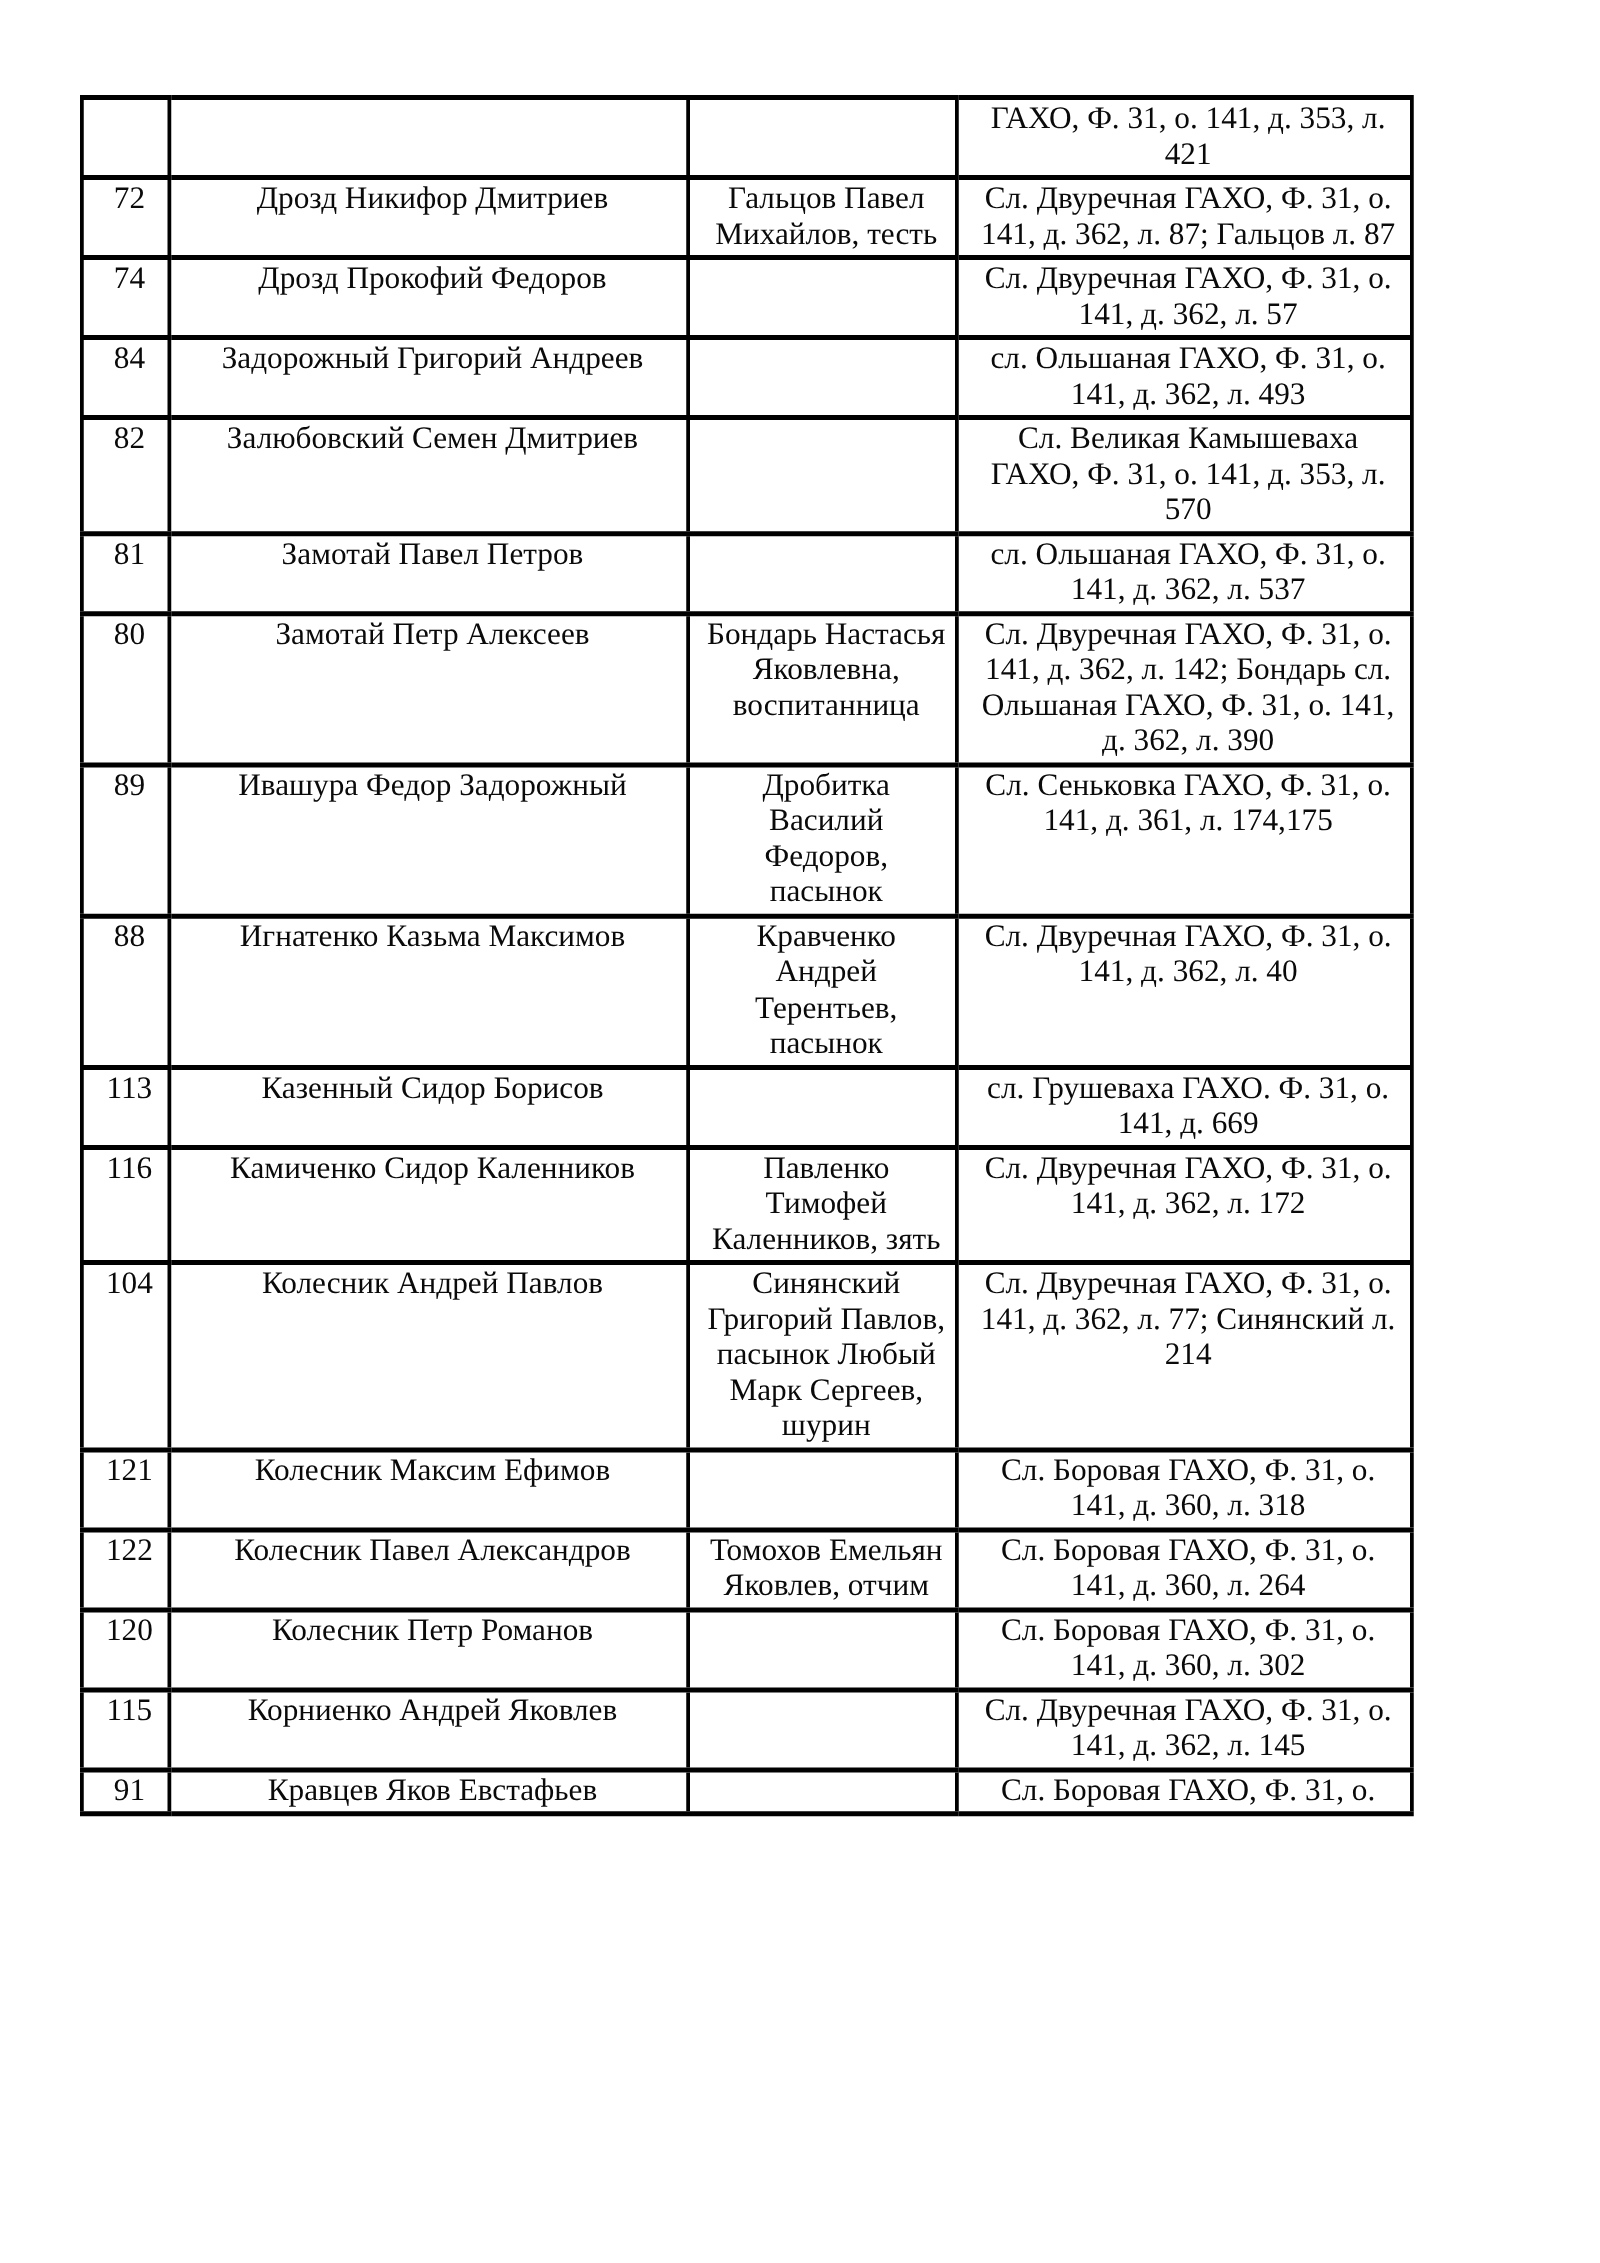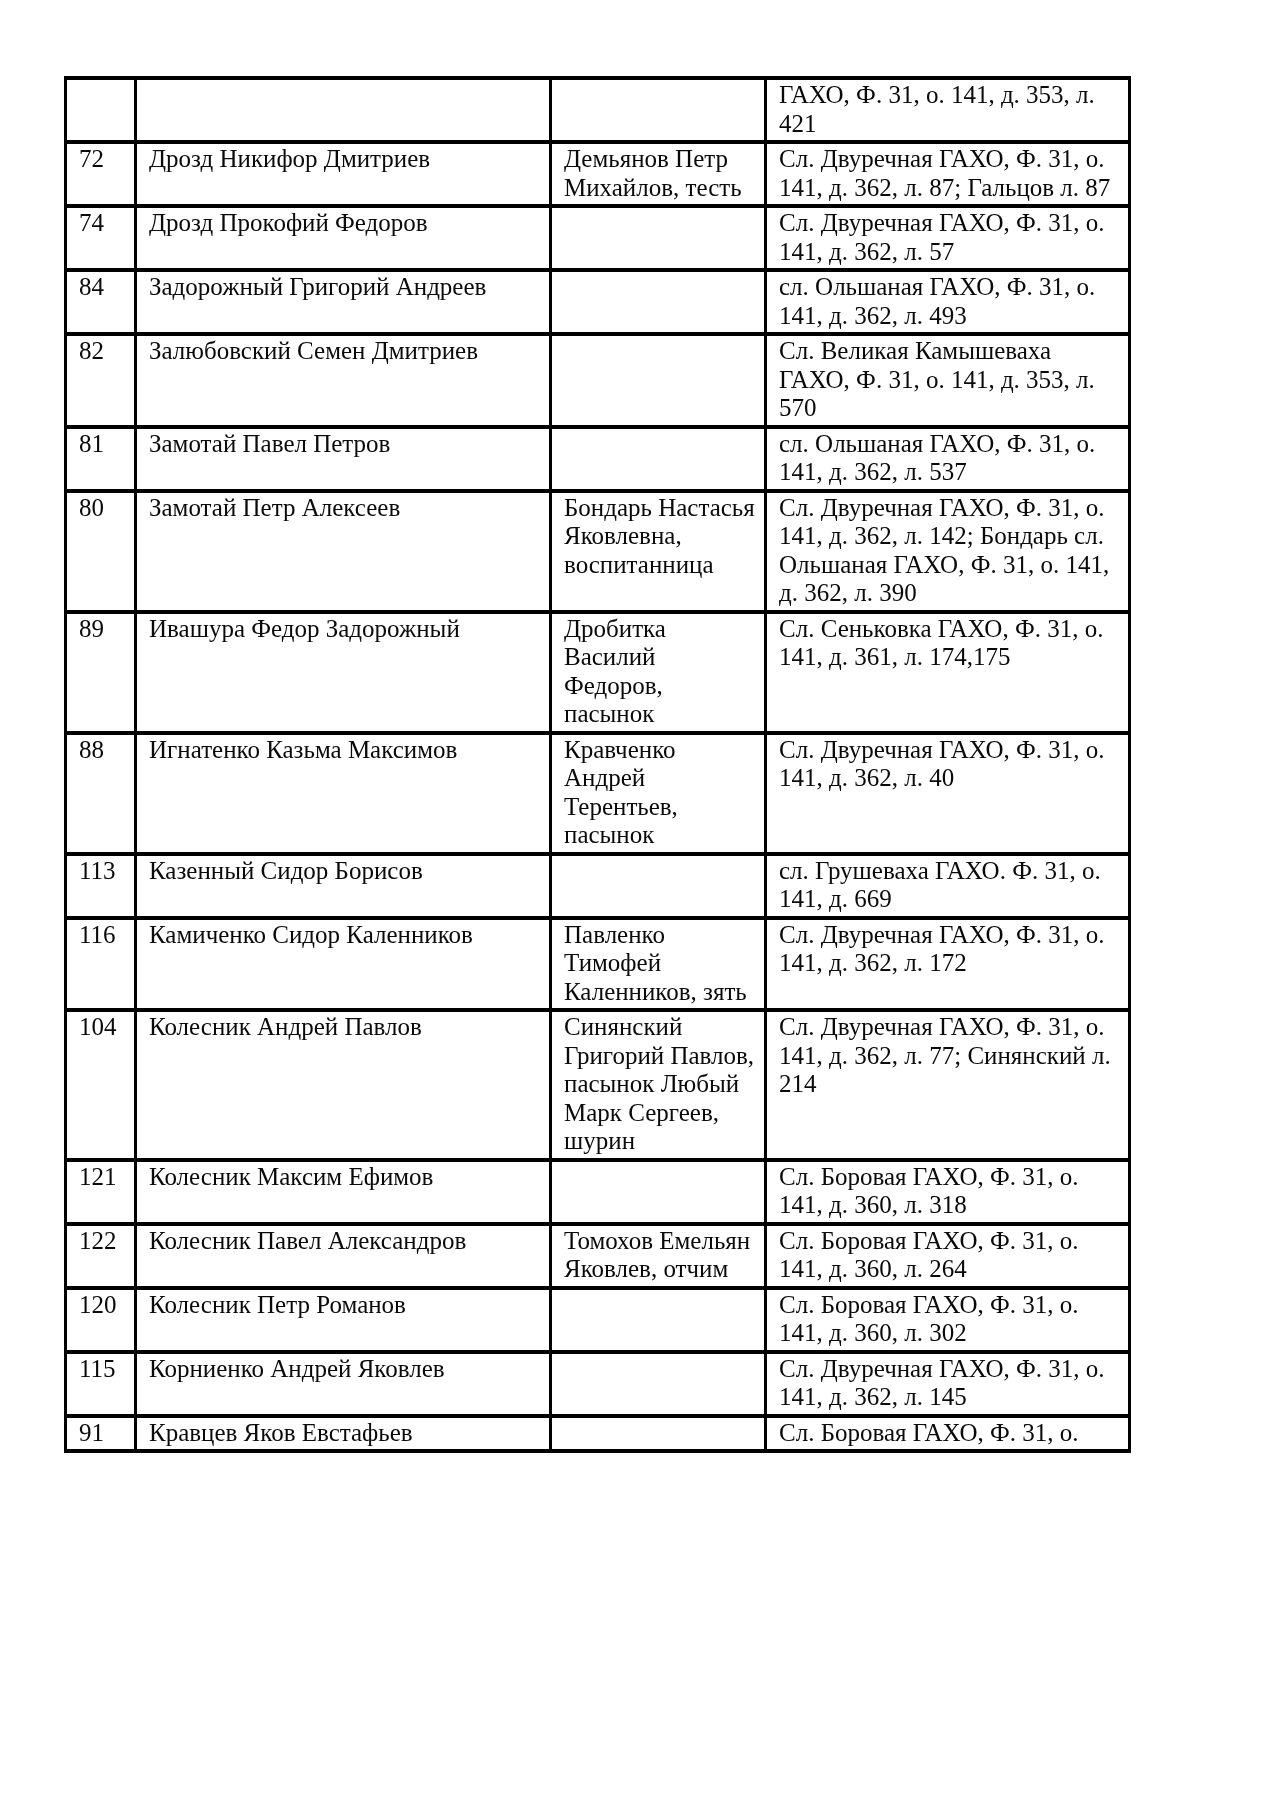--- a/index.html
+++ b/index.html
@@ -7,20 +7,21 @@
     padding: 0;
     background: #ffffff;
   }
   .page {
     position: relative;
     width: 1148px;
     height: 1810px;
     background: #ffffff;
     overflow: hidden;
     font-family: "Liberation Serif", "DejaVu Serif", serif;
+    text-align: center;
   }
   .table-wrap {
     position: absolute;
     left: 64px;
     top: 76px;
   }
   table.records {
     border-collapse: collapse;
     table-layout: fixed;
     width: 1064px;
@@ -58,21 +59,21 @@
   <tr>
     <td class="c-num"></td>
     <td class="c-name"></td>
     <td class="c-rel"></td>
     <td class="c-ref">ГАХО, Ф. 31, о. 141, д. 353, л. 421</td>
   </tr>
 
   <tr>
     <td class="c-num">72</td>
     <td class="c-name">Дрозд Никифор Дмитриев</td>
-    <td class="c-rel">Демьянов Петр Михайлов, тесть</td>
+    <td class="c-rel">Гальцов Павел Михайлов, тесть</td>
     <td class="c-ref">Сл. Двуречная ГАХО, Ф. 31, о. 141, д. 362, л. 87; Гальцов л. 87</td>
   </tr>
 
   <tr>
     <td class="c-num">74</td>
     <td class="c-name">Дрозд Прокофий Федоров</td>
     <td class="c-rel"></td>
     <td class="c-ref">Сл. Двуречная ГАХО, Ф. 31, о. 141, д. 362, л. 57</td>
   </tr>
 

